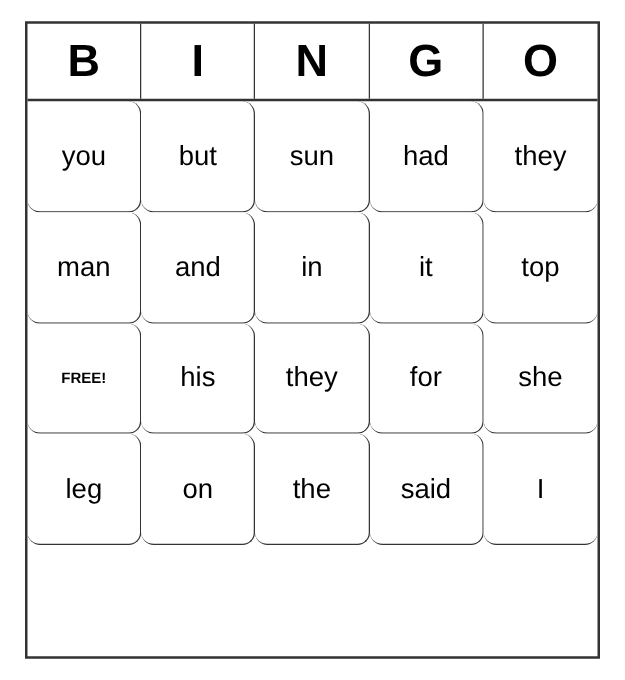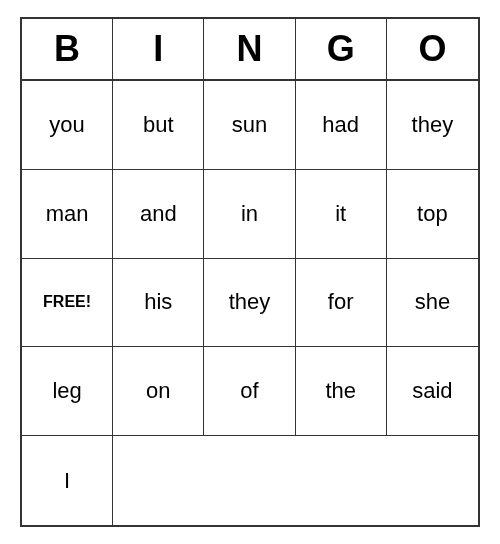--- a/index.html
+++ b/index.html
@@ -55,32 +55,33 @@
 
     .bingo-cell {
       display: flex;
       align-items: center;
       justify-content: center;
       border-right: 1px solid #333;
       border-bottom: 1px solid #333;
       font-size: 22px;
       text-align: left;
       padding: 4px;
+      border-radius: 10px;
     }
 
     .bingo-cell:nth-child(5n) {
       border-right: none;
     }
 
     .bingo-cell:nth-child(n+21) {
       border-bottom: none;
     }
 
     .free-cell {
-      font-size: 16px;
+      font-size: 12px;
       font-weight: bold;
     }
   </style>
 </head>
 <body>
 
 <div class="bingo-card">
   <div class="bingo-header">
     <div class="bingo-header-cell">B</div>
     <div class="bingo-header-cell">I</div>
@@ -99,18 +100,17 @@
       <div class="bingo-cell">in</div>
       <div class="bingo-cell">it</div>
       <div class="bingo-cell">top</div>
       <div class="bingo-cell free-cell">FREE!</div>
       <div class="bingo-cell">his</div>
       <div class="bingo-cell">they</div>
       <div class="bingo-cell">for</div>
       <div class="bingo-cell">she</div>
       <div class="bingo-cell">leg</div>
       <div class="bingo-cell">on</div>
-      <div class="bingo-cell">of</div>
       <div class="bingo-cell">the</div>
       <div class="bingo-cell">said</div>
       <div class="bingo-cell">I</div>
     </div>
 </div>
 
 </body></html>

